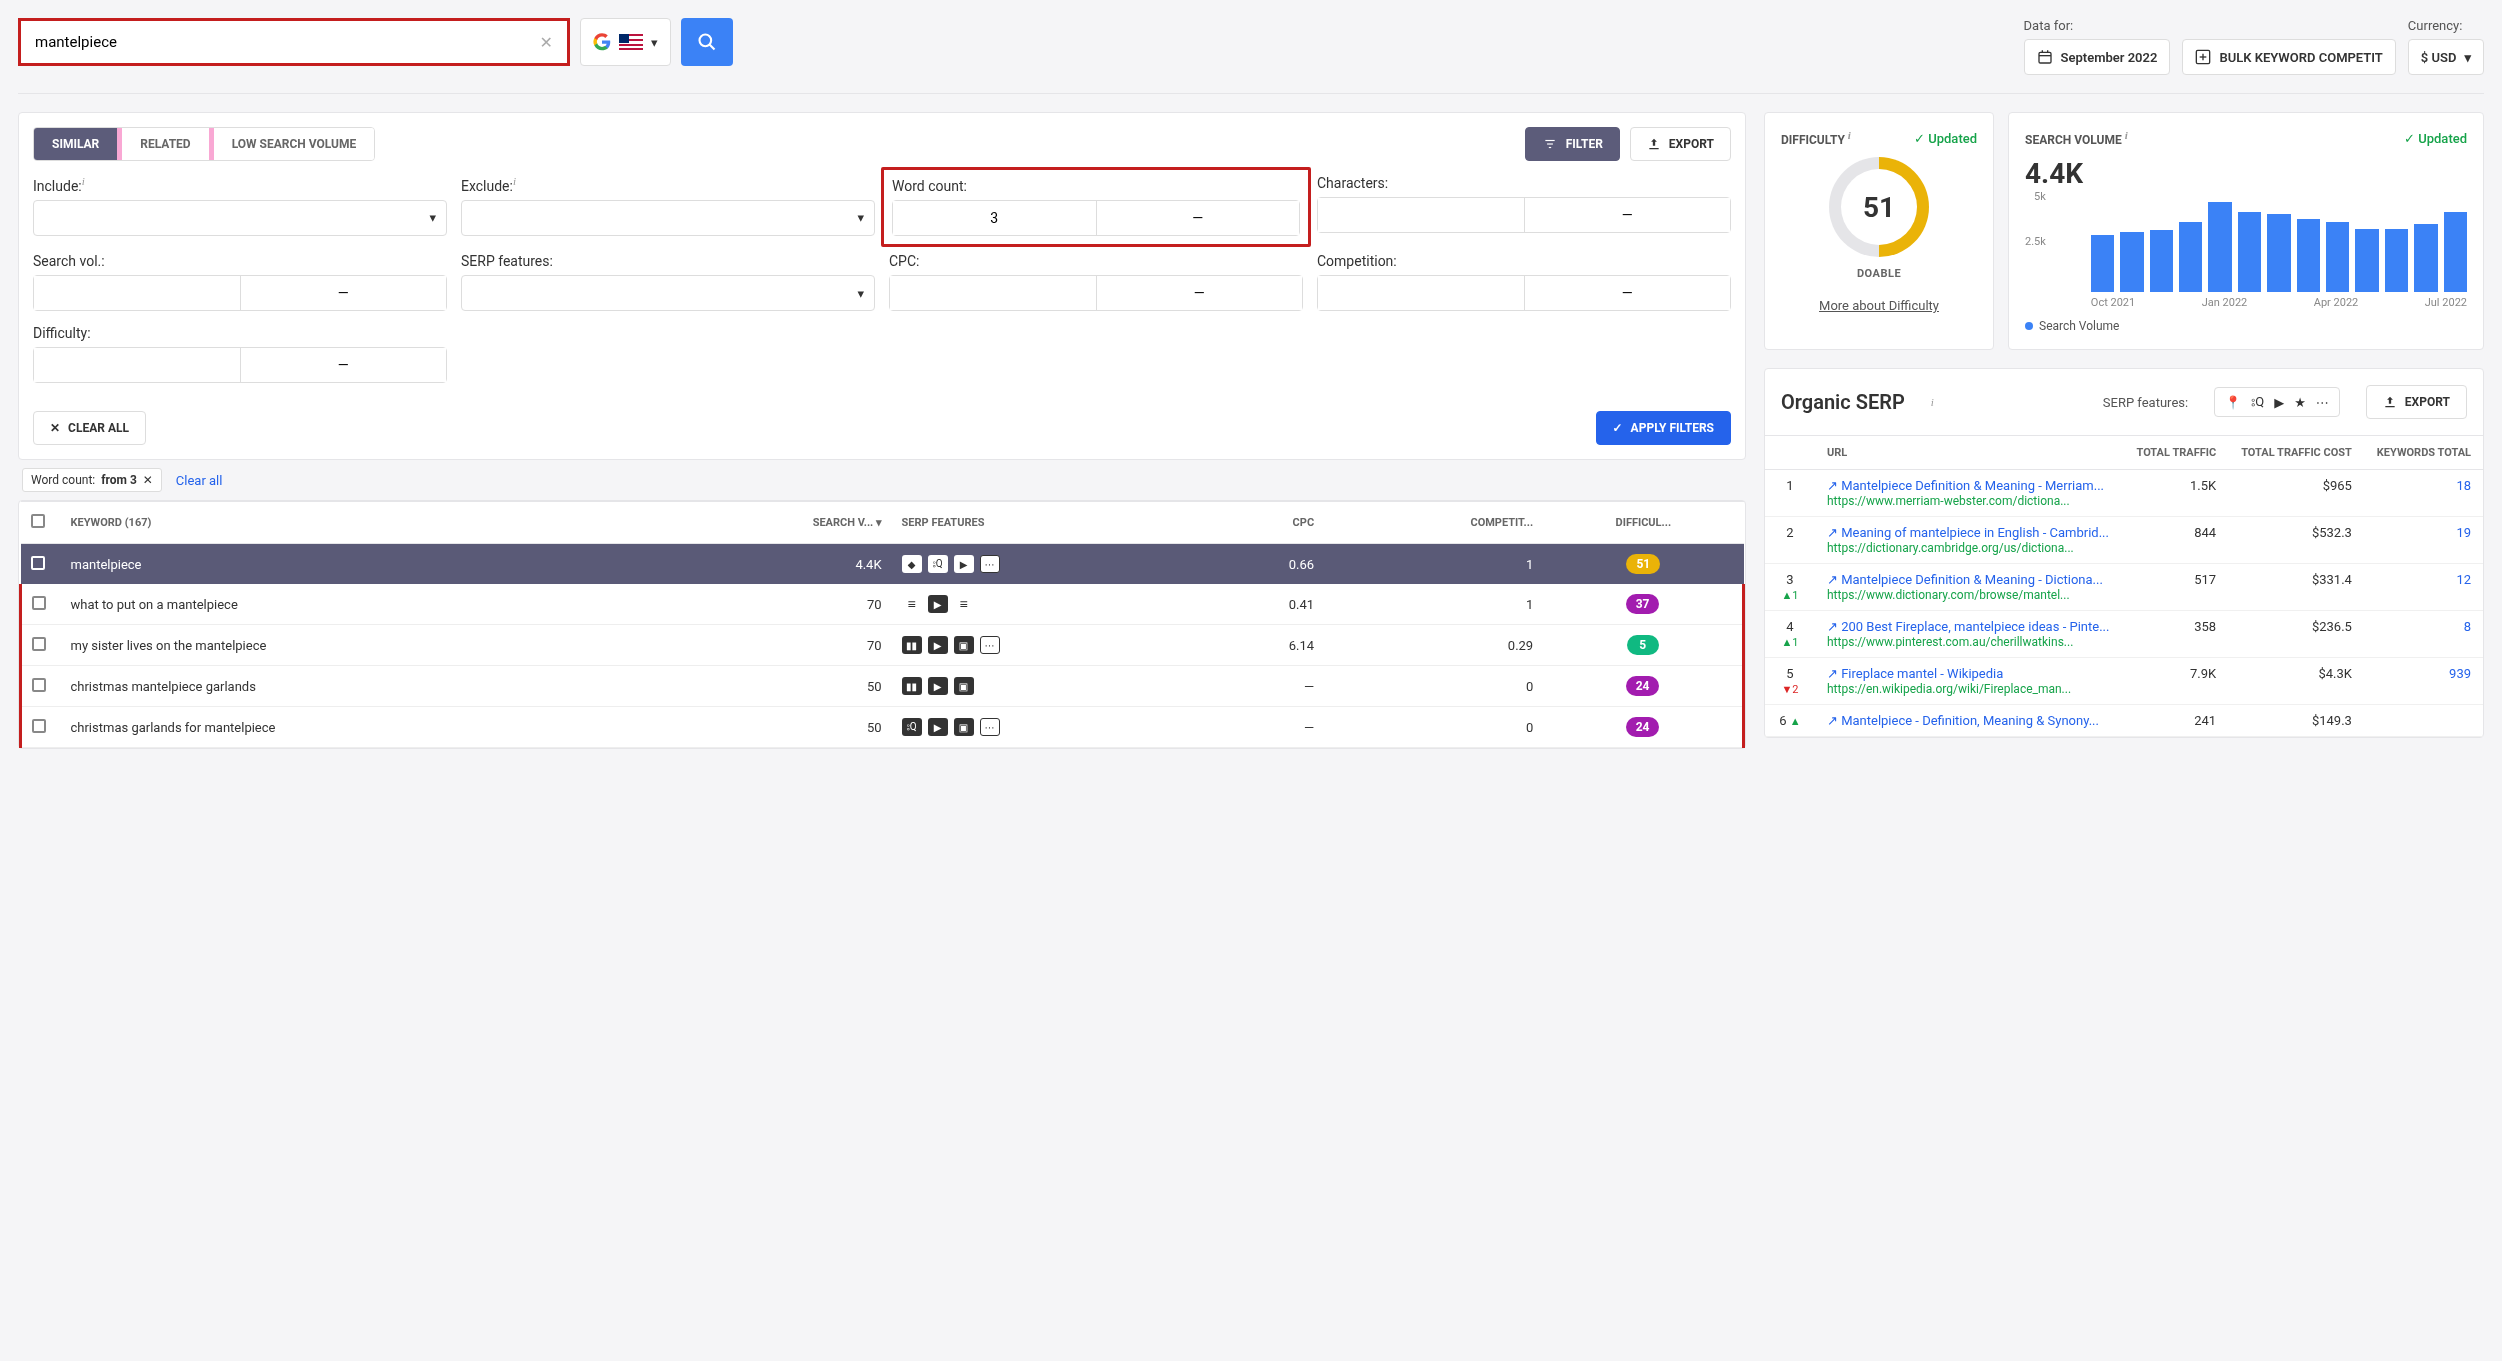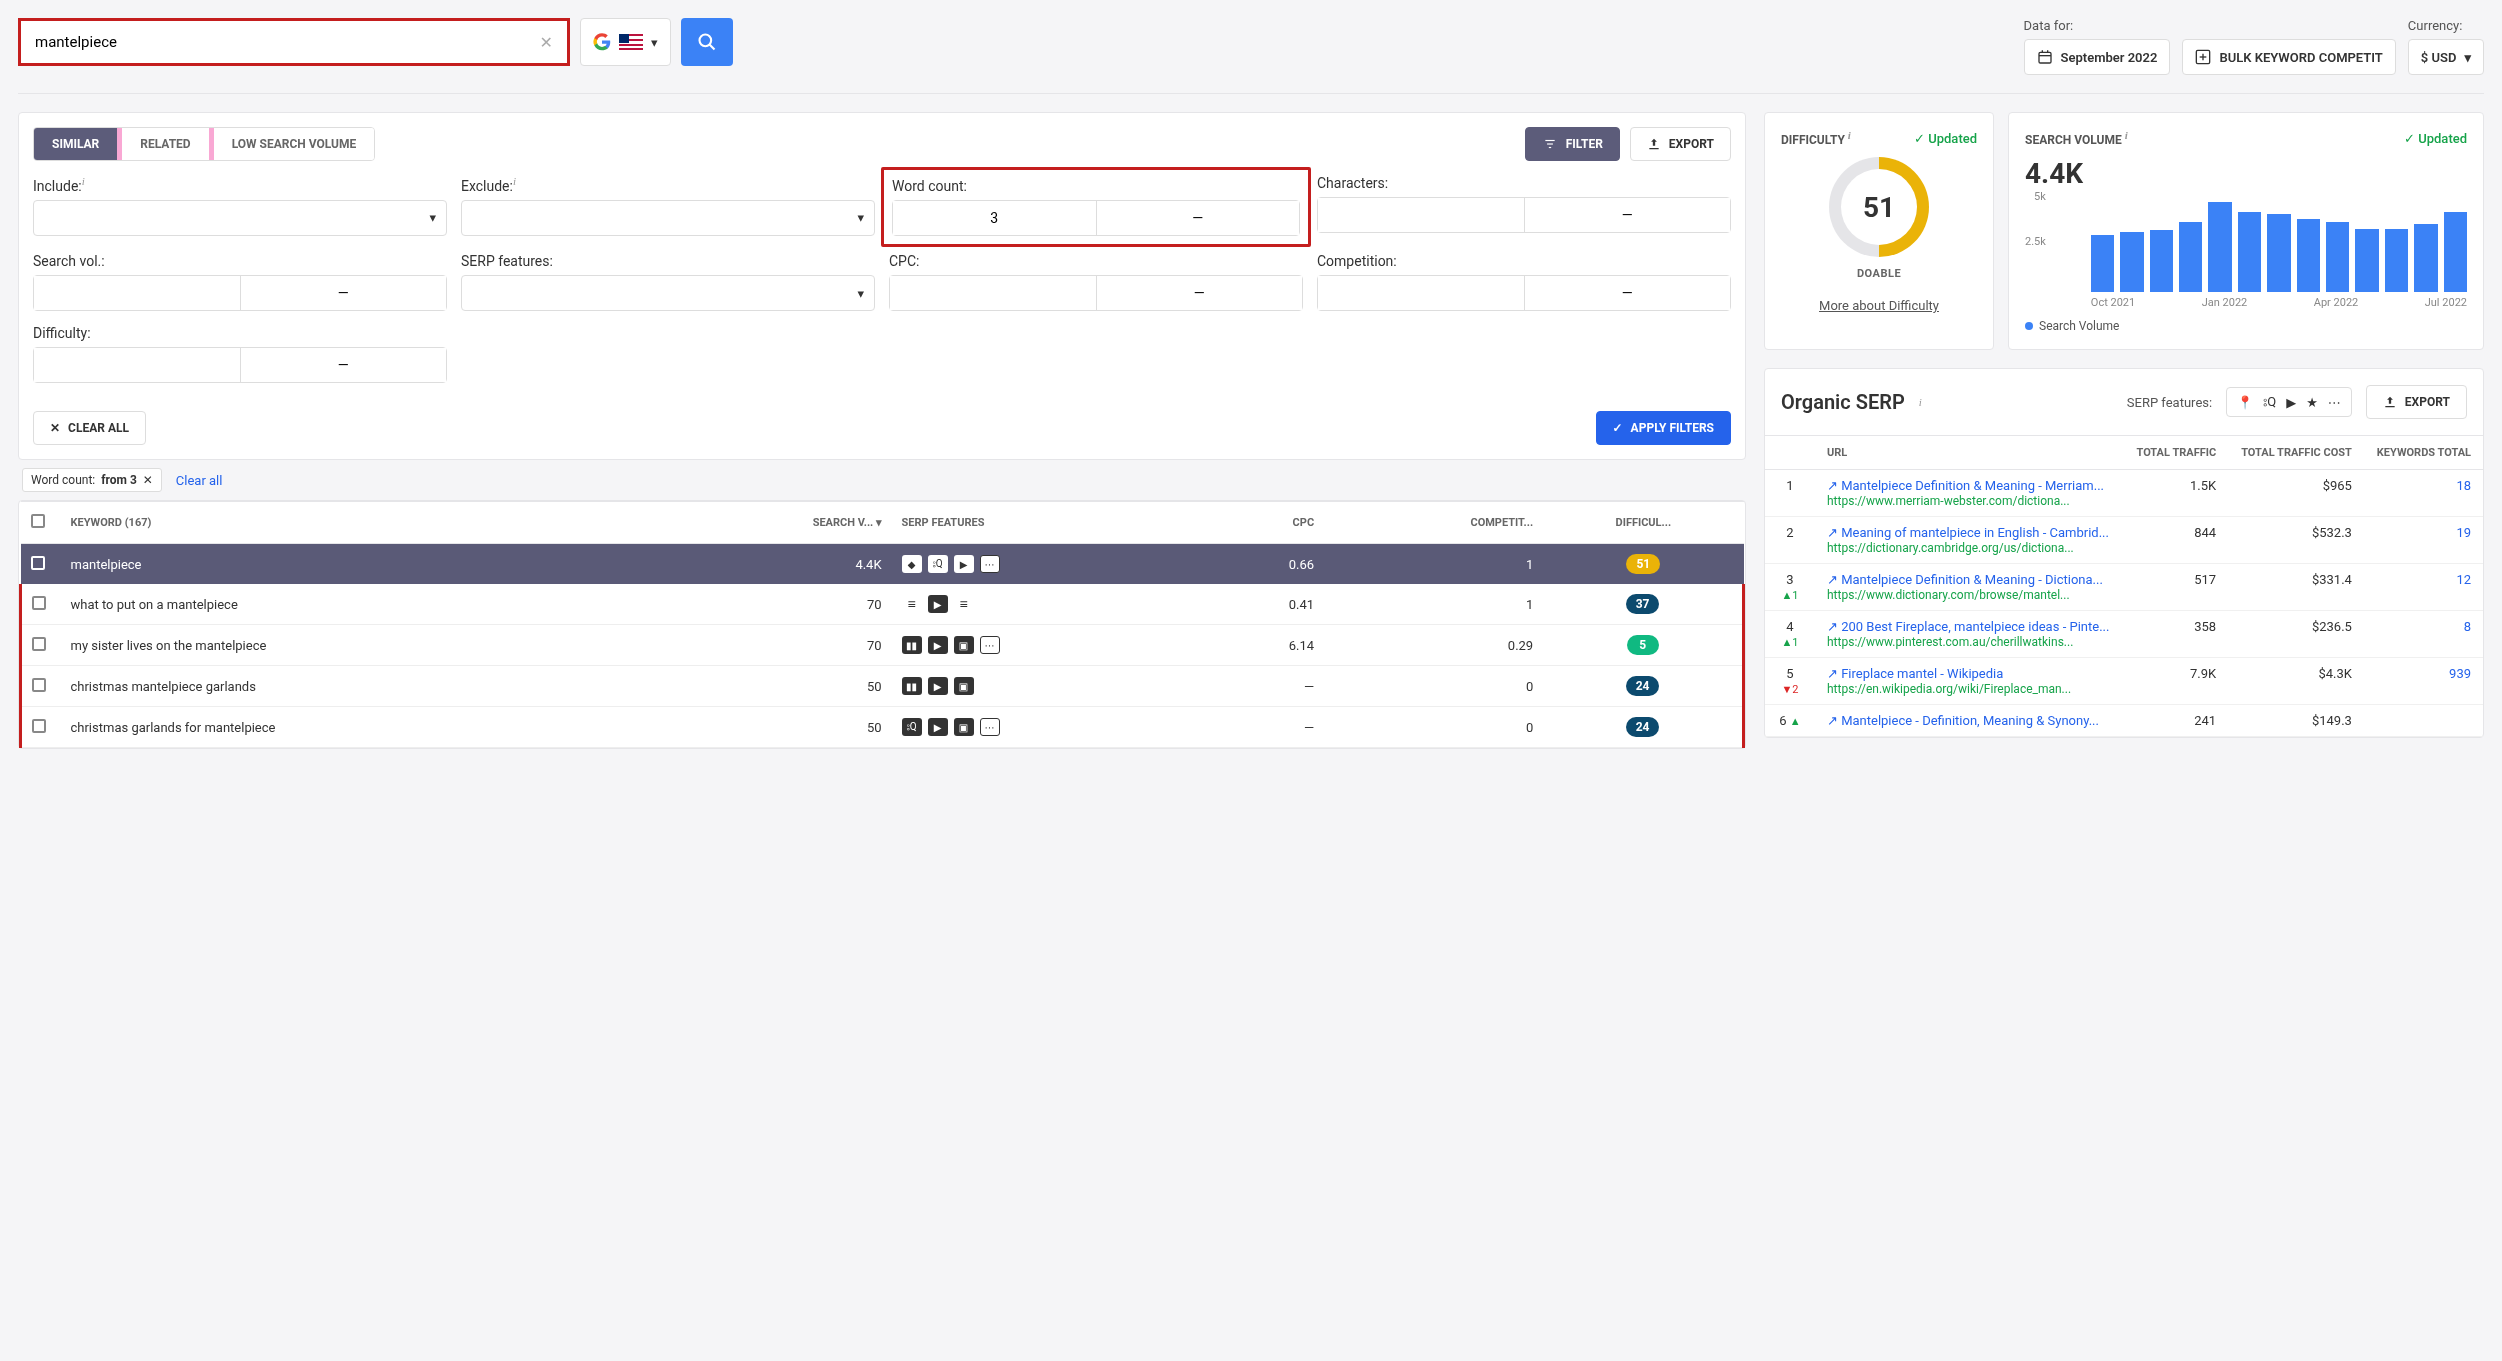--- a/index.html
+++ b/index.html
@@ -57,21 +57,21 @@
 .tbl th { text-align: left; font-size: 11px; font-weight: 700; color: #666; padding: 12px 10px; border-bottom: 1px solid #e5e5e8; border-top: 1px solid #e5e5e8; white-space: nowrap; }
 .tbl td { padding: 10px 10px; border-bottom: 1px solid #eee; font-size: 13px; vertical-align: middle; }
 .tbl tr.hl td { background: #5a5a77; color: white; border-bottom: none; }
 .tbl tr.hl .checkbox { border-color: white; }
 .checkbox { width: 14px; height: 14px; border: 2px solid #888; border-radius: 2px; display: inline-block; }
 .serp-icons { display: flex; gap: 6px; align-items: center; }
 .sicon { width: 20px; height: 18px; border-radius: 3px; background: #333; color: white; display: flex; align-items: center; justify-content: center; font-size: 10px; }
 .sicon.outline { background: white; border: 1.5px solid #333; color: #333; }
 .sicon.lines { background: none; color: #333; font-size: 14px; font-weight: bold; }
 .pill { padding: 3px 10px; border-radius: 12px; font-size: 12px; font-weight: 700; color: white; display: inline-block; min-width: 32px; text-align: center; }
-.pill.green { background: #0c4a6e; }
+.pill.green { background: #a21caf; }
 .pill.teal { background: #10b981; }
 .pill.yellow { background: #eab308; }
 
 
 .rcard { background: white; border: 1px solid #e5e5e8; border-radius: 4px; padding: 16px; margin-bottom: 18px; }
 .rcard-row { display: flex; gap: 14px; }
 .card-head { display: flex; justify-content: space-between; align-items: center; font-size: 12px; font-weight: 700; color: #555; margin-bottom: 10px; }
 .updated { color: #16a34a; font-weight: 500; font-size: 13px; }
 .gauge { width: 100px; height: 100px; border-radius: 50%; background: conic-gradient(#eab308 0deg 180deg, #e5e5e8 180deg 360deg); display: flex; align-items: center; justify-content: center; margin: 10px auto; }
 .gauge-inner { width: 76px; height: 76px; background: white; border-radius: 50%; display: flex; align-items: center; justify-content: center; font-size: 28px; font-weight: 700; }
@@ -79,21 +79,21 @@
 .diff-link { text-align: center; margin-top: 18px; }
 .diff-link a { color: #555; font-size: 13px; text-decoration: underline; }
 .big-num { font-size: 28px; font-weight: 700; }
 .bars { display: flex; align-items: flex-end; gap: 6px; height: 90px; margin-top: 12px; position: relative; }
 .bar { flex: 1; background: #3b82f6; }
 .bars-labels { display: flex; justify-content: space-between; font-size: 11px; color: #888; margin-top: 4px; }
 .y-axis { display:flex; flex-direction:column; justify-content:space-between; height:90px; font-size:11px; color:#888; margin-right:6px; text-align:right; }
 .legend { font-size: 12px; color: #555; margin-top: 10px; }
 .legend .dot { width: 8px; height: 8px; background: #3b82f6; border-radius: 50%; display: inline-block; margin-right: 6px; }
 
-.serp-head { display: flex; align-items: center; padding: 16px; gap: 14px; text-align: right; }
+.serp-head { display: flex; align-items: center; padding: 16px; gap: 26px; text-align: right; }
 .serp-title { font-size: 20px; font-weight: 600; }
 .serp-feat-label { font-size: 13px; color: #555; margin-left: auto; }
 .serp-icon-box { border: 1px solid #ddd; border-radius: 4px; padding: 6px 10px; display: flex; gap: 10px; align-items: center; }
 
 .serp-tbl { width: 100%; border-collapse: collapse; }
 .serp-tbl th { font-size: 11px; font-weight: 700; color: #666; padding: 10px 12px; text-align: right; border-top: 1px solid #e5e5e8; border-bottom: 1px solid #e5e5e8; }
 .serp-tbl th:first-child { text-align: center; width: 50px; }
 .serp-tbl th:nth-child(2) { text-align: left; }
 .serp-tbl td { padding: 8px 12px; font-size: 13px; text-align: right; vertical-align: top; border-bottom: 1px solid #f0f0f0; }
 .serp-tbl td:first-child { text-align: center; }

